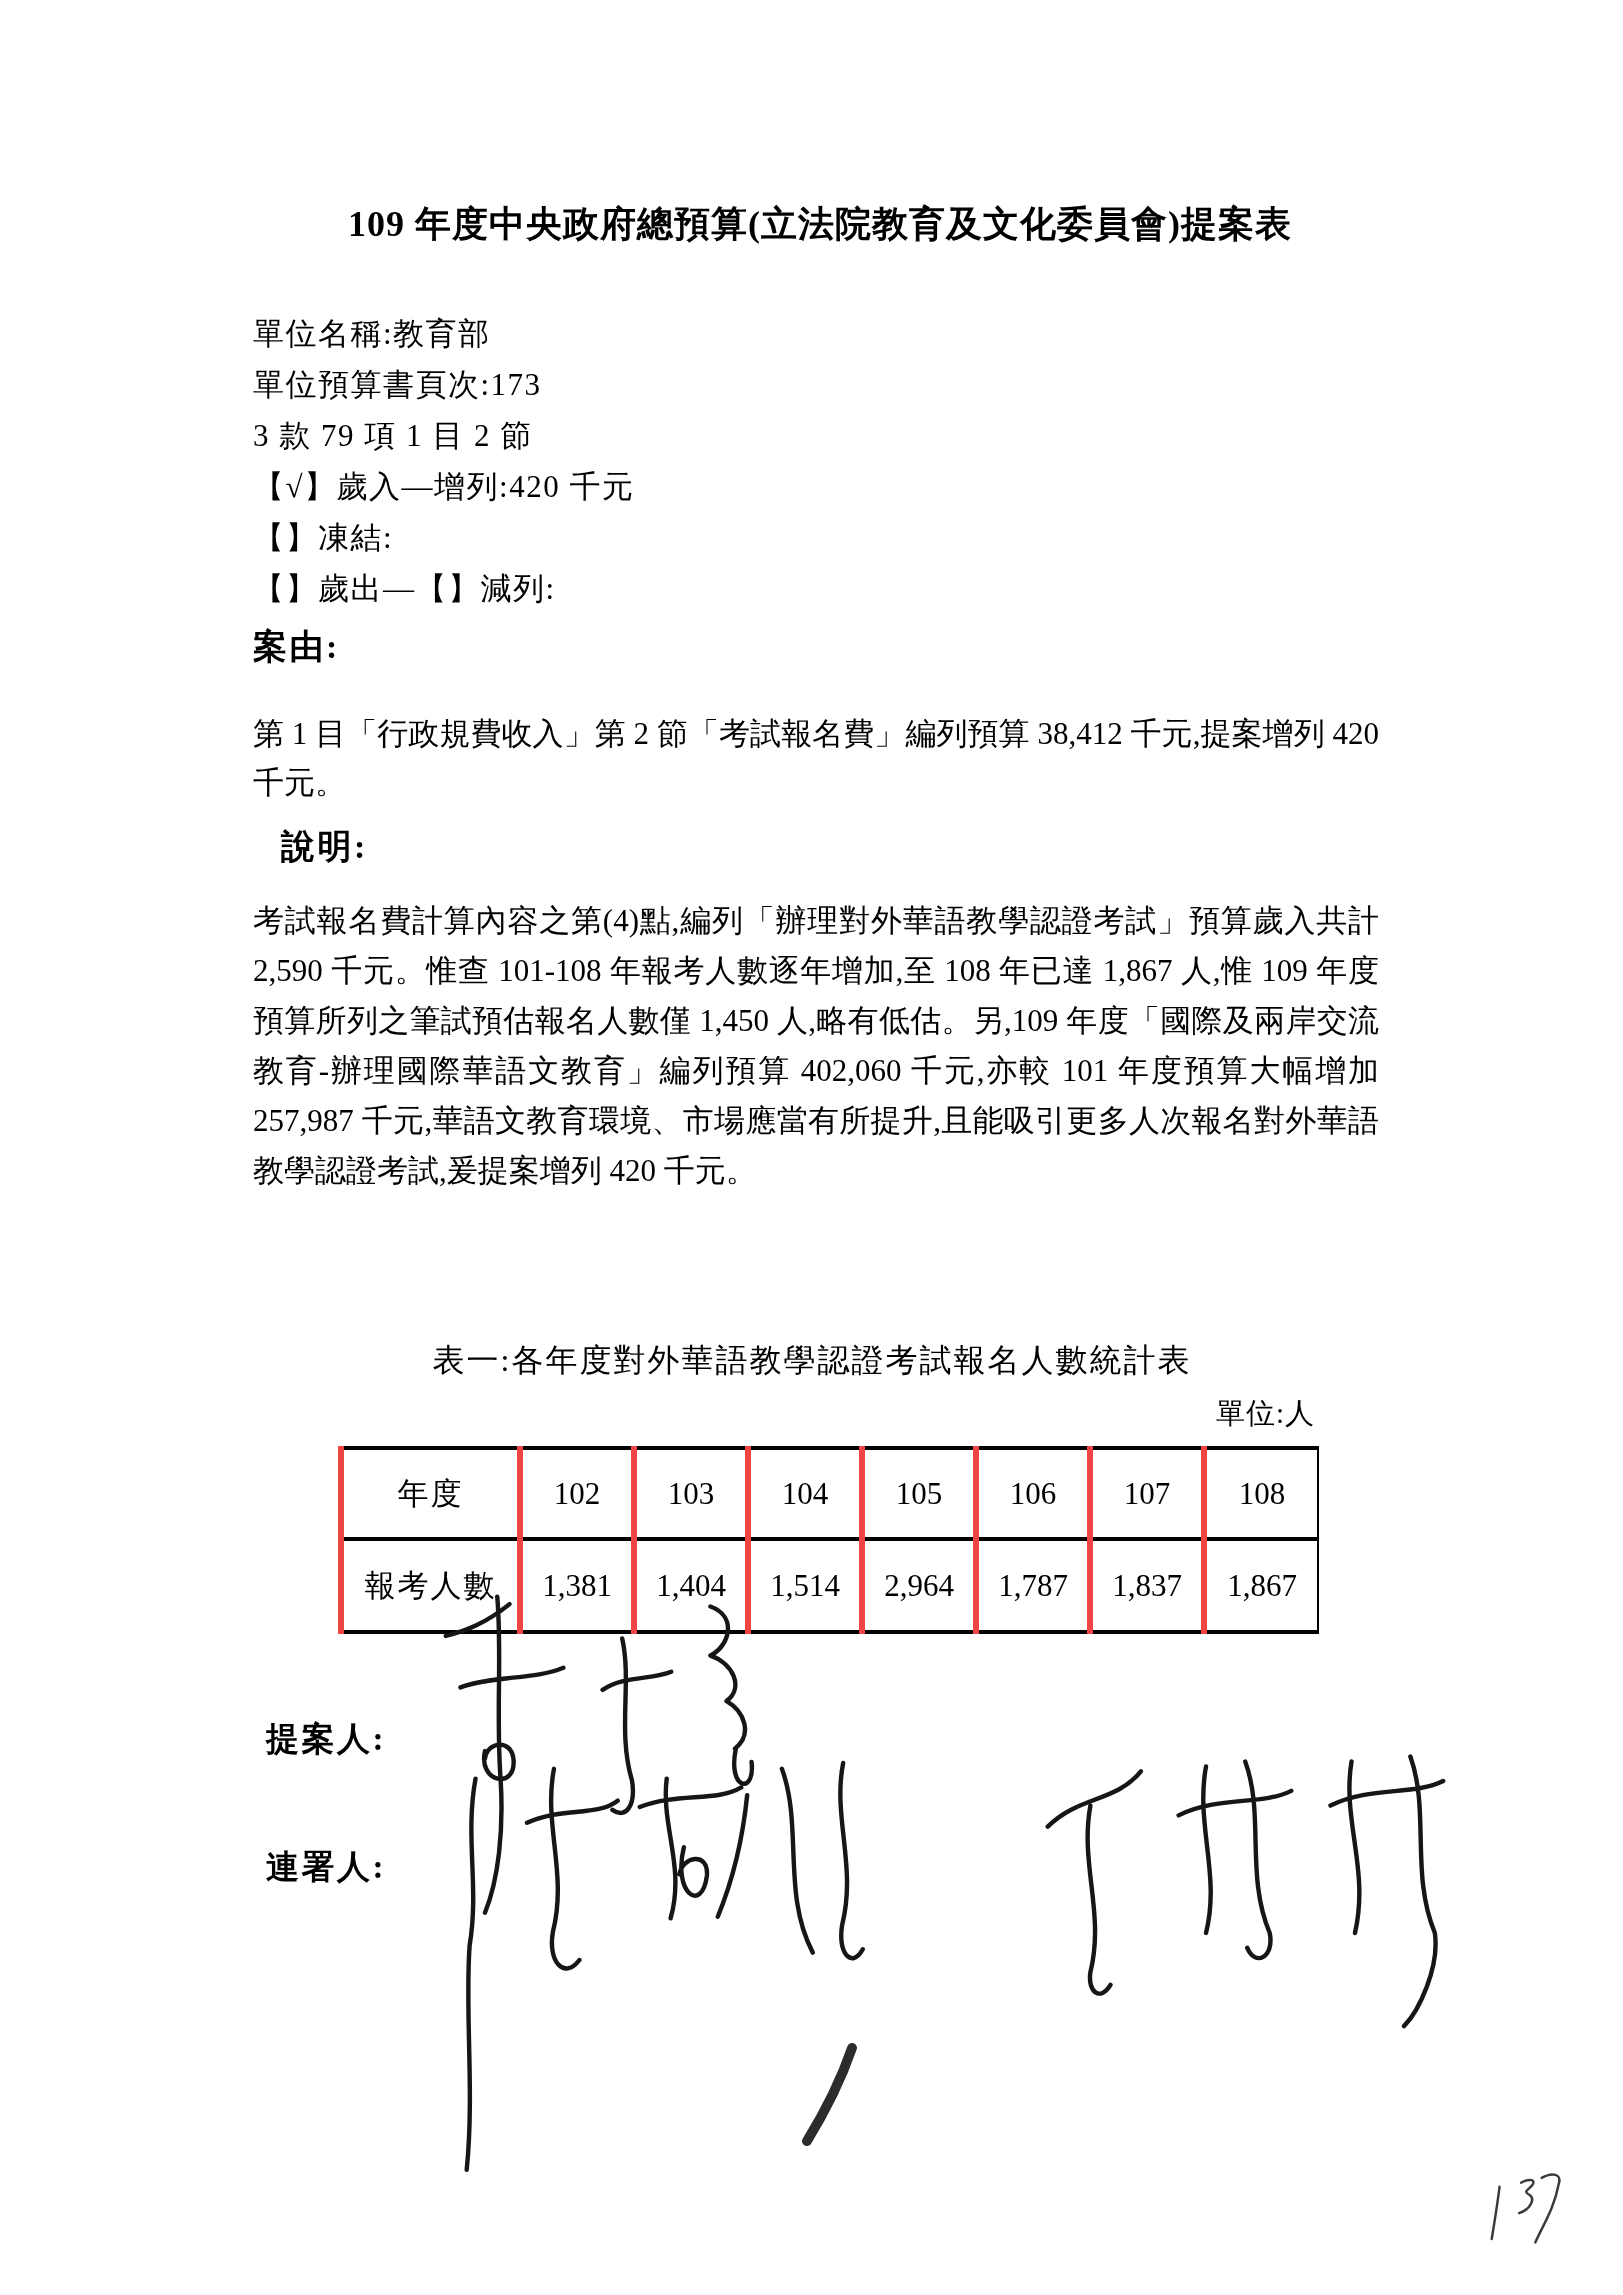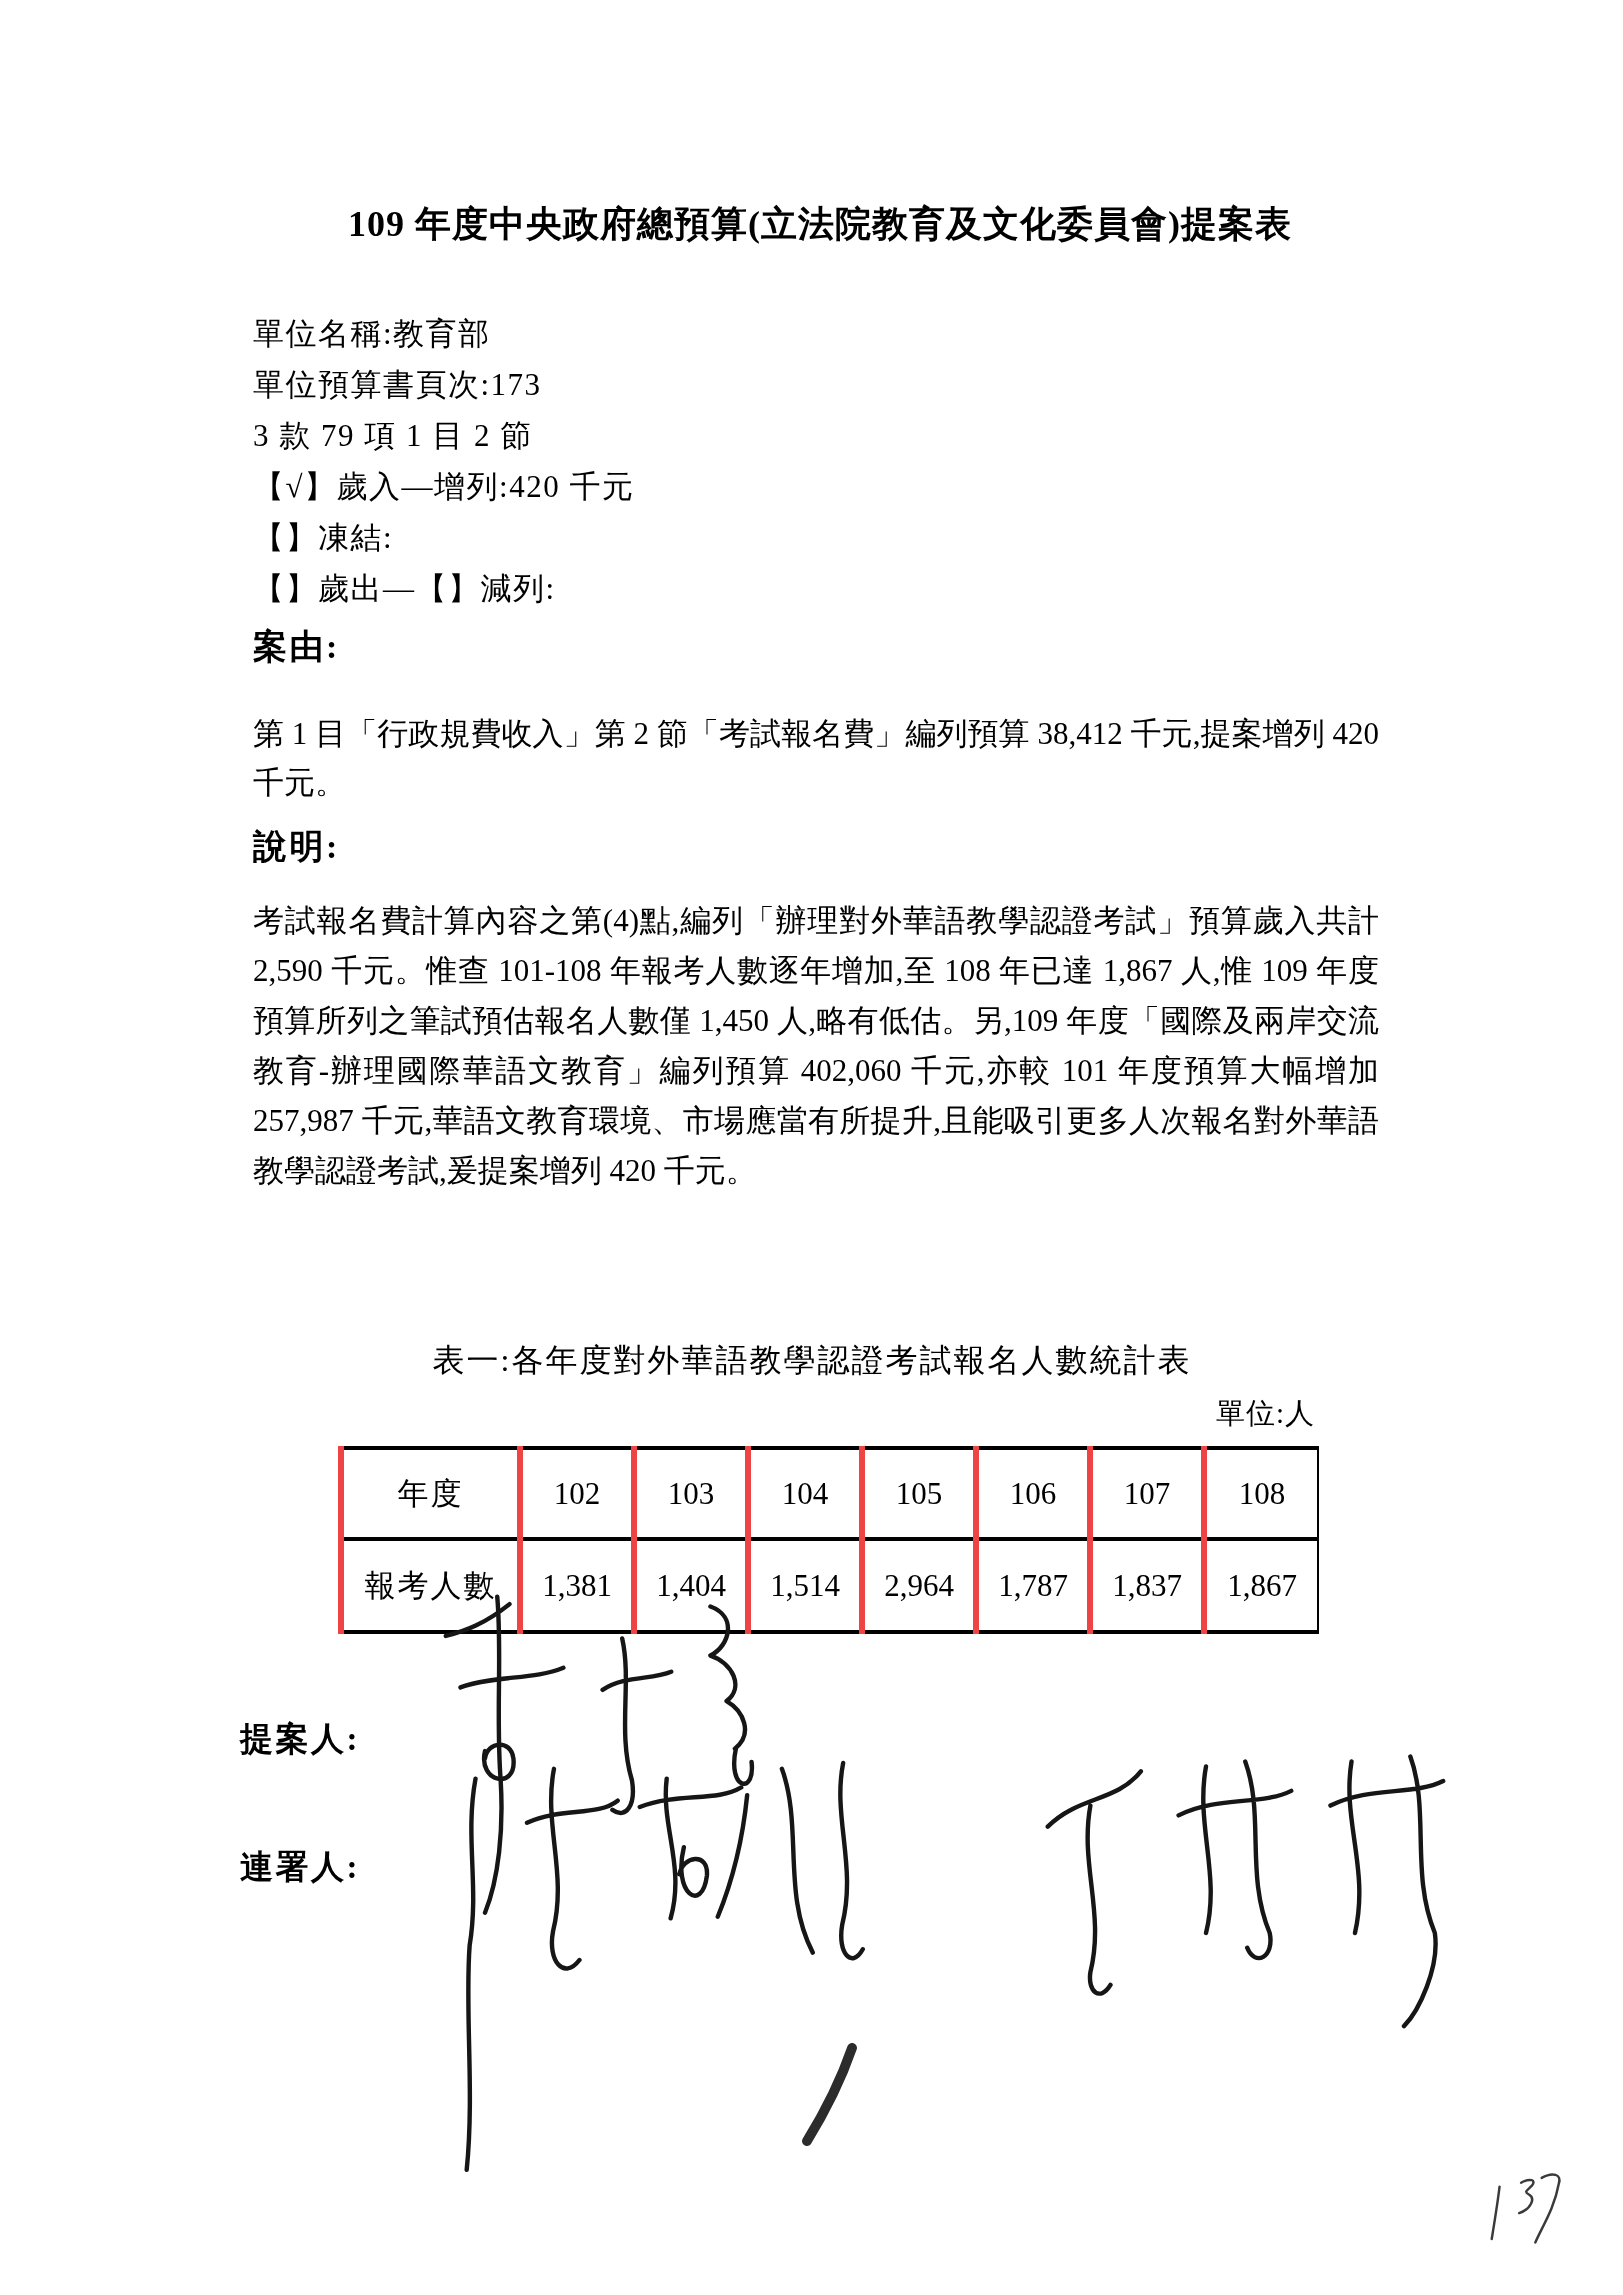--- a/index.html
+++ b/index.html
@@ -19,21 +19,21 @@
     position:absolute; top:200px; left:0; width:100%;
     text-align:center; font-size:36px; font-weight:700; letter-spacing:1px;padding-left:16px;
   }
   .info-block { position:absolute; top:308px; left:253px; font-size:31px; }
   .info-line { height:51px; line-height:51px; letter-spacing:1.5px; white-space:pre; }
   .heading {
     position:absolute; left:253px;
     font-size:34px; font-weight:700; letter-spacing:2.5px;
   }
   .case-heading { top:624px; }
-  .expl-heading { top:824px; }
+  .expl-heading { top:824px;margin-left:28px; }
   .para {
     position:absolute; left:253px; width:1126px;
     font-size:31px; line-height:49px;
     text-align:justify; text-justify:inter-character;
   }
   .case-body { top:709px; }
   .expl-body { top:896px; line-height:50px; }
   .table-title {
     position:absolute; top:1339px; left:0; width:100%;
     text-align:center; font-size:32px; font-weight:400; letter-spacing:2px;
@@ -51,21 +51,21 @@
   .stat-table td {
     border-left:6px solid #ef4444; border-right:2px solid #000;
     text-align:center; vertical-align:middle;
     font-size:31px;
   }
   .stat-table tr.hdr td { height:91px; border-bottom:4.4px solid #000; }
   .stat-table tr.dat td { height:93px; }
   .stat-table td.lbl { width:179px; letter-spacing:2px; }
   .stat-table td.num { width:114px; }
   .sig-label {
-    position:absolute; left:240px;
+    position:absolute; left:266px;
     font-size:33px; font-weight:700; letter-spacing:2.5px;
   }
   .proposer-label { top:1717px; }
   .cosigner-label { top:1845px; }
   .sig, .mark { position:absolute; }
   .sig path, .mark path { fill:none; stroke:#161616; stroke-linecap:round; stroke-linejoin:round; }
   .sig-proposer   { left:387px;  top:1589px; }
   .sig-cosigner-a { left:402px;  top:1744px; }
   .sig-cosigner-b { left:996px; top:1736px; }
   .pen-slash      { left:792px; top:2043px; }

